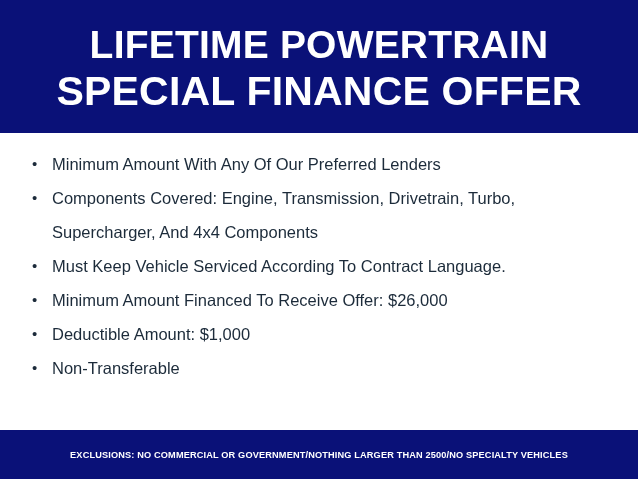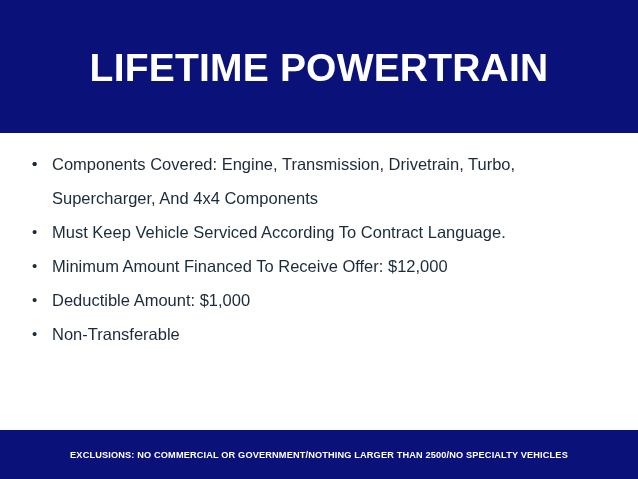--- a/index.html
+++ b/index.html
@@ -100,43 +100,45 @@
     white-space: nowrap;
   }
 </style>
 </head>
 <body>
 
 <div class="slide">
 
   <div class="header-band">
     <div class="title-line title-line-1">LIFETIME POWERTRAIN</div>
+    <div class="title-line title-line-2">SPECIAL FINANCE OFFER</div>
   </div>
 
   <div class="body-area">
     <ul class="bullets">
 
       <li>
         <span class="dot">•</span>
+        <span class="txt">Minimum Amount With Any Of Our Preferred Lenders</span>
       </li>
 
       <li>
         <span class="dot">•</span>
         <span class="txt">Components Covered: Engine, Transmission, Drivetrain, Turbo,</span>
         <span class="txt">Supercharger, And 4x4 Components</span>
       </li>
 
       <li>
         <span class="dot">•</span>
         <span class="txt">Must Keep Vehicle Serviced According To Contract Language.</span>
       </li>
 
       <li>
         <span class="dot">•</span>
-        <span class="txt">Minimum Amount Financed To Receive Offer: $12,000</span>
+        <span class="txt">Minimum Amount Financed To Receive Offer: $26,000</span>
       </li>
 
       <li>
         <span class="dot">•</span>
         <span class="txt">Deductible Amount: $1,000</span>
       </li>
 
       <li>
         <span class="dot">•</span>
         <span class="txt">Non-Transferable</span>

